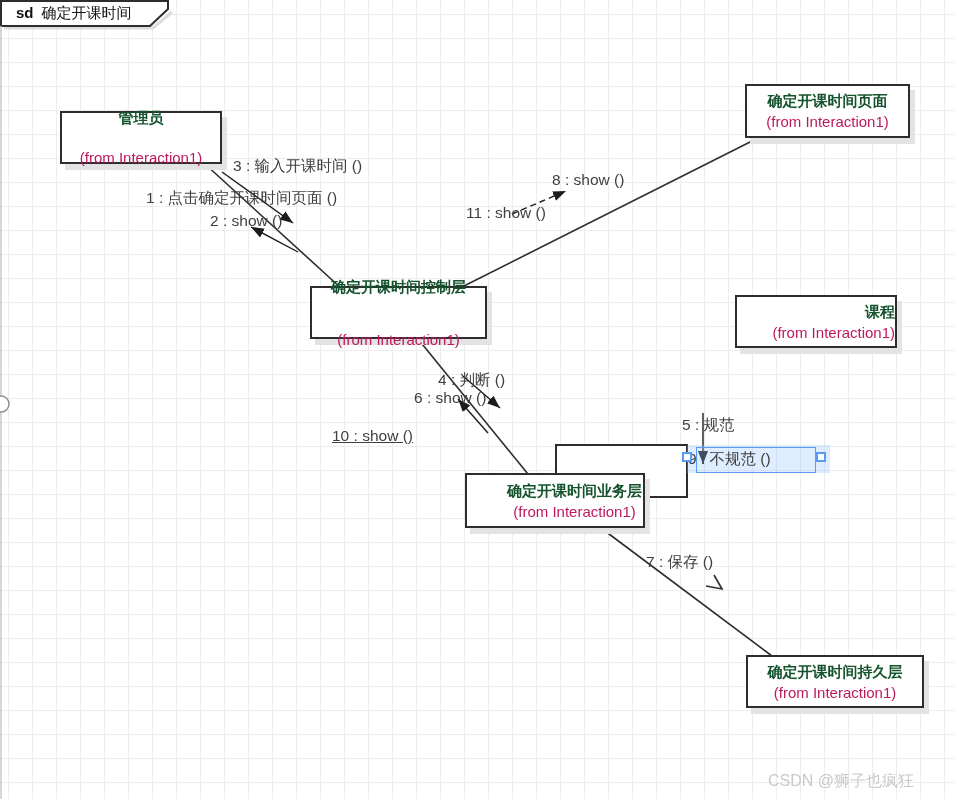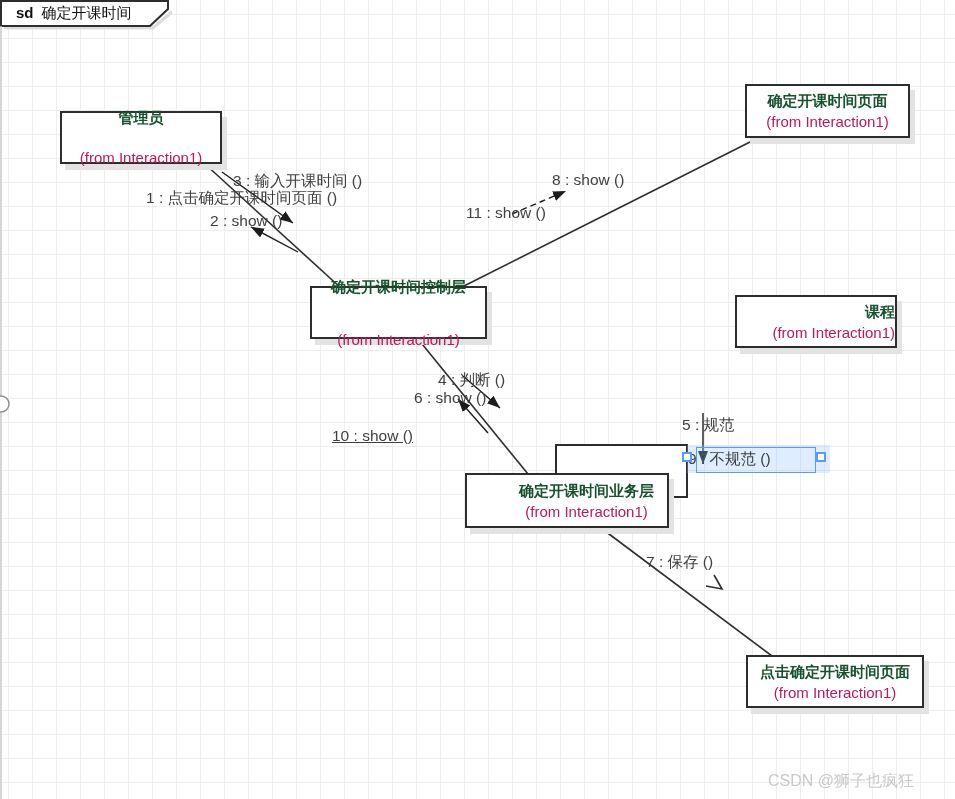--- a/index.html
+++ b/index.html
@@ -30,32 +30,32 @@
     display:flex;flex-direction:column;
     align-items:center;justify-content:center;
     text-align:center;
   }
   .node-title{font-size:15px;font-weight:bold;color:#14532d;line-height:22px;white-space:nowrap;}
   .node-sub{font-size:15px;color:#be185d;line-height:20px;white-space:nowrap;}
   .n-admin{left:60px;top:111px;width:162px;height:53px;gap:19px;}
   .n-page{left:745px;top:84px;width:165px;height:54px;}
   .n-control{left:310px;top:286px;width:177px;height:53px;gap:32px;}
   .n-course{left:735px;top:295px;width:162px;height:53px;align-items:flex-end;}
-  .n-business{left:465px;top:473px;width:204px;height:55px;padding-left:39px;}
+  .n-business{left:465px;top:473px;width:180px;height:55px;padding-left:39px;}
   .n-persistence{left:746px;top:655px;width:178px;height:53px;}
 
   
   .msg{
     position:absolute;z-index:4;
     font-size:15.5px;color:#3f3f3f;
     white-space:nowrap;line-height:20px;
   }
   .m1{left:146px;top:188px;}
   .m2{left:210px;top:211px;}
-  .m3{left:233px;top:171px;}
+  .m3{left:233px;top:156px;}
   .m4{left:438px;top:370px;}
   .m5{left:666px;top:415px;margin-left:16px;}
   .m6{left:414px;top:388px;}
   .m7{left:646px;top:552px;text-align:center;}
   .m8{left:552px;top:170px;}
   .m9{left:688px;top:449px;z-index:5;}
   .m10{left:332px;top:426px;text-decoration:underline;}
   .m11{left:466px;top:203px;}
 
   
@@ -143,21 +143,21 @@
   </div>
   <div class="node n-course">
     <div class="node-title">课程</div>
     <div class="node-sub">(from Interaction1)</div>
   </div>
   <div class="node n-business">
     <div class="node-title">确定开课时间业务层</div>
     <div class="node-sub">(from Interaction1)</div>
   </div>
   <div class="node n-persistence">
-    <div class="node-title">点击确定开课时间页面</div>
+    <div class="node-title">确定开课时间持久层</div>
     <div class="node-sub">(from Interaction1)</div>
   </div>
 
   <div class="sel-fill"></div>
   <div class="sel-border"></div>
   <div class="sel-handle h-left"></div>
   <div class="sel-handle h-right"></div>
 
   <div class="msg m1">1 : 点击确定开课时间页面 ()</div>
   <div class="msg m2">2 : show ()</div>

